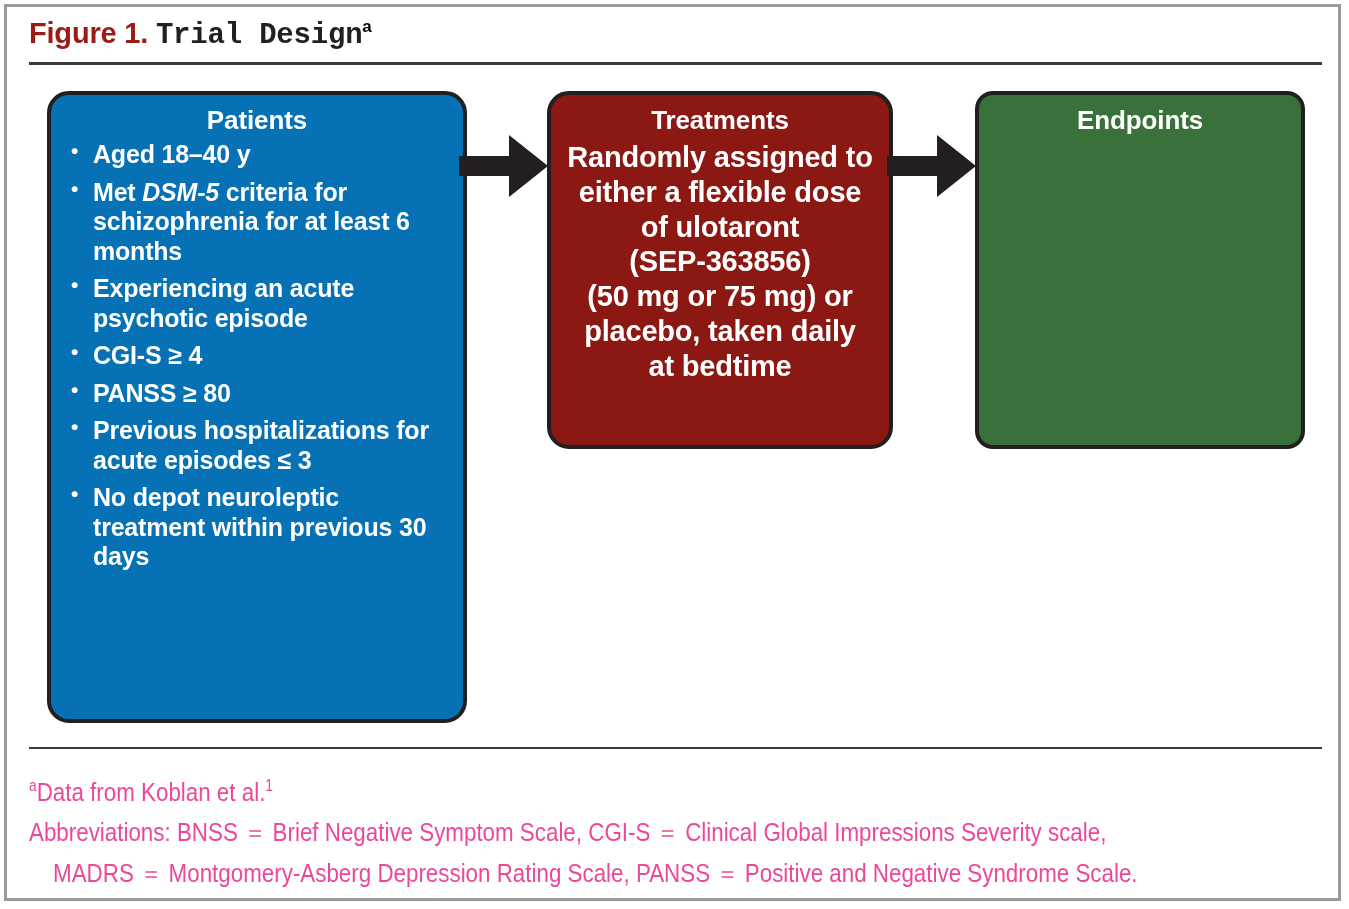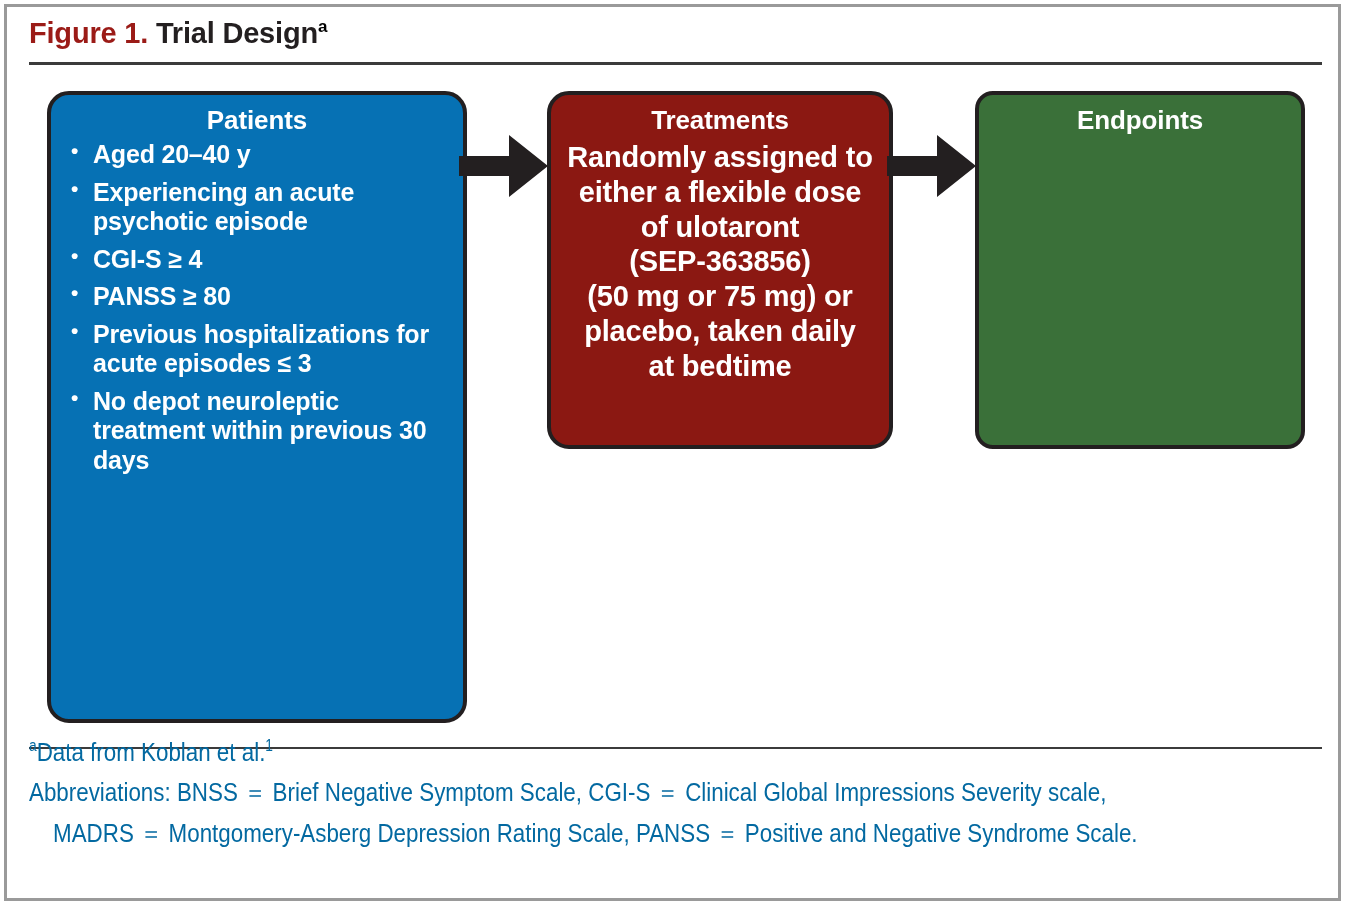--- a/index.html
+++ b/index.html
@@ -36,21 +36,21 @@
   .fig-title {
     position: absolute;
     left: 22px;
     top: 10px;
     font-size: 29px;
     font-weight: bold;
     letter-spacing: -0.2px;
     white-space: nowrap;
   }
   .fig-title .num { color: #9b1b17; }
-  .fig-title .name { color: #231f20; }
+  .fig-title .name { color: #231f20; font-family: Liberation Mono, monospace; }
   .fig-title sup {
     font-size: 17px;
     vertical-align: super;
     line-height: 0;
   }
 
   .title-rule {
     position: absolute;
     left: 22px;
     top: 55px;
@@ -157,23 +157,23 @@
     position: absolute;
     left: 22px;
     top: 740px;
     width: 1293px;
     height: 0;
     border-top: 2px solid #3b3b3b;
   }
   .footnotes {
     position: absolute;
     left: 22px;
-    top: 728px;
+    top: 768px;
     width: 1300px;
-    color: #0369a1;
+    color: #ec4899;
   }
   .footnotes p {
     margin: 0 0 6px 0;
     font-size: 26px;
     line-height: 1.32;
     font-stretch: condensed;
     transform-origin: left top;
   }
   .fn-cond {
     display: block;
@@ -198,21 +198,22 @@
       <span class="num">Figure 1.</span> <span class="name">Trial Design</span><sup>a</sup>
     </div>
     <div class="title-rule"></div>
 
     <div class="flow">
 
       <div class="card" id="card-patients">
         <div class="card-inner">
           <h3>Patients</h3>
           <ul class="bullets">
-            <li><span>Aged 20–40 y</span></li>
+            <li><span>Aged 18–40 y</span></li>
+            <li><span>Met </span><em>DSM-5</em><span> criteria for schizophrenia for at least 6 months</span></li>
             <li><span>Experiencing an acute psychotic episode</span></li>
             <li><span>CGI-S ≥ 4</span></li>
             <li><span>PANSS ≥ 80</span></li>
             <li><span>Previous hospitalizations for acute episodes ≤ 3</span></li>
             <li><span>No depot neuroleptic treatment within previous 30 days</span></li>
           </ul>
         </div>
       </div>
 
       <div class="arrow" id="arrow-1">

